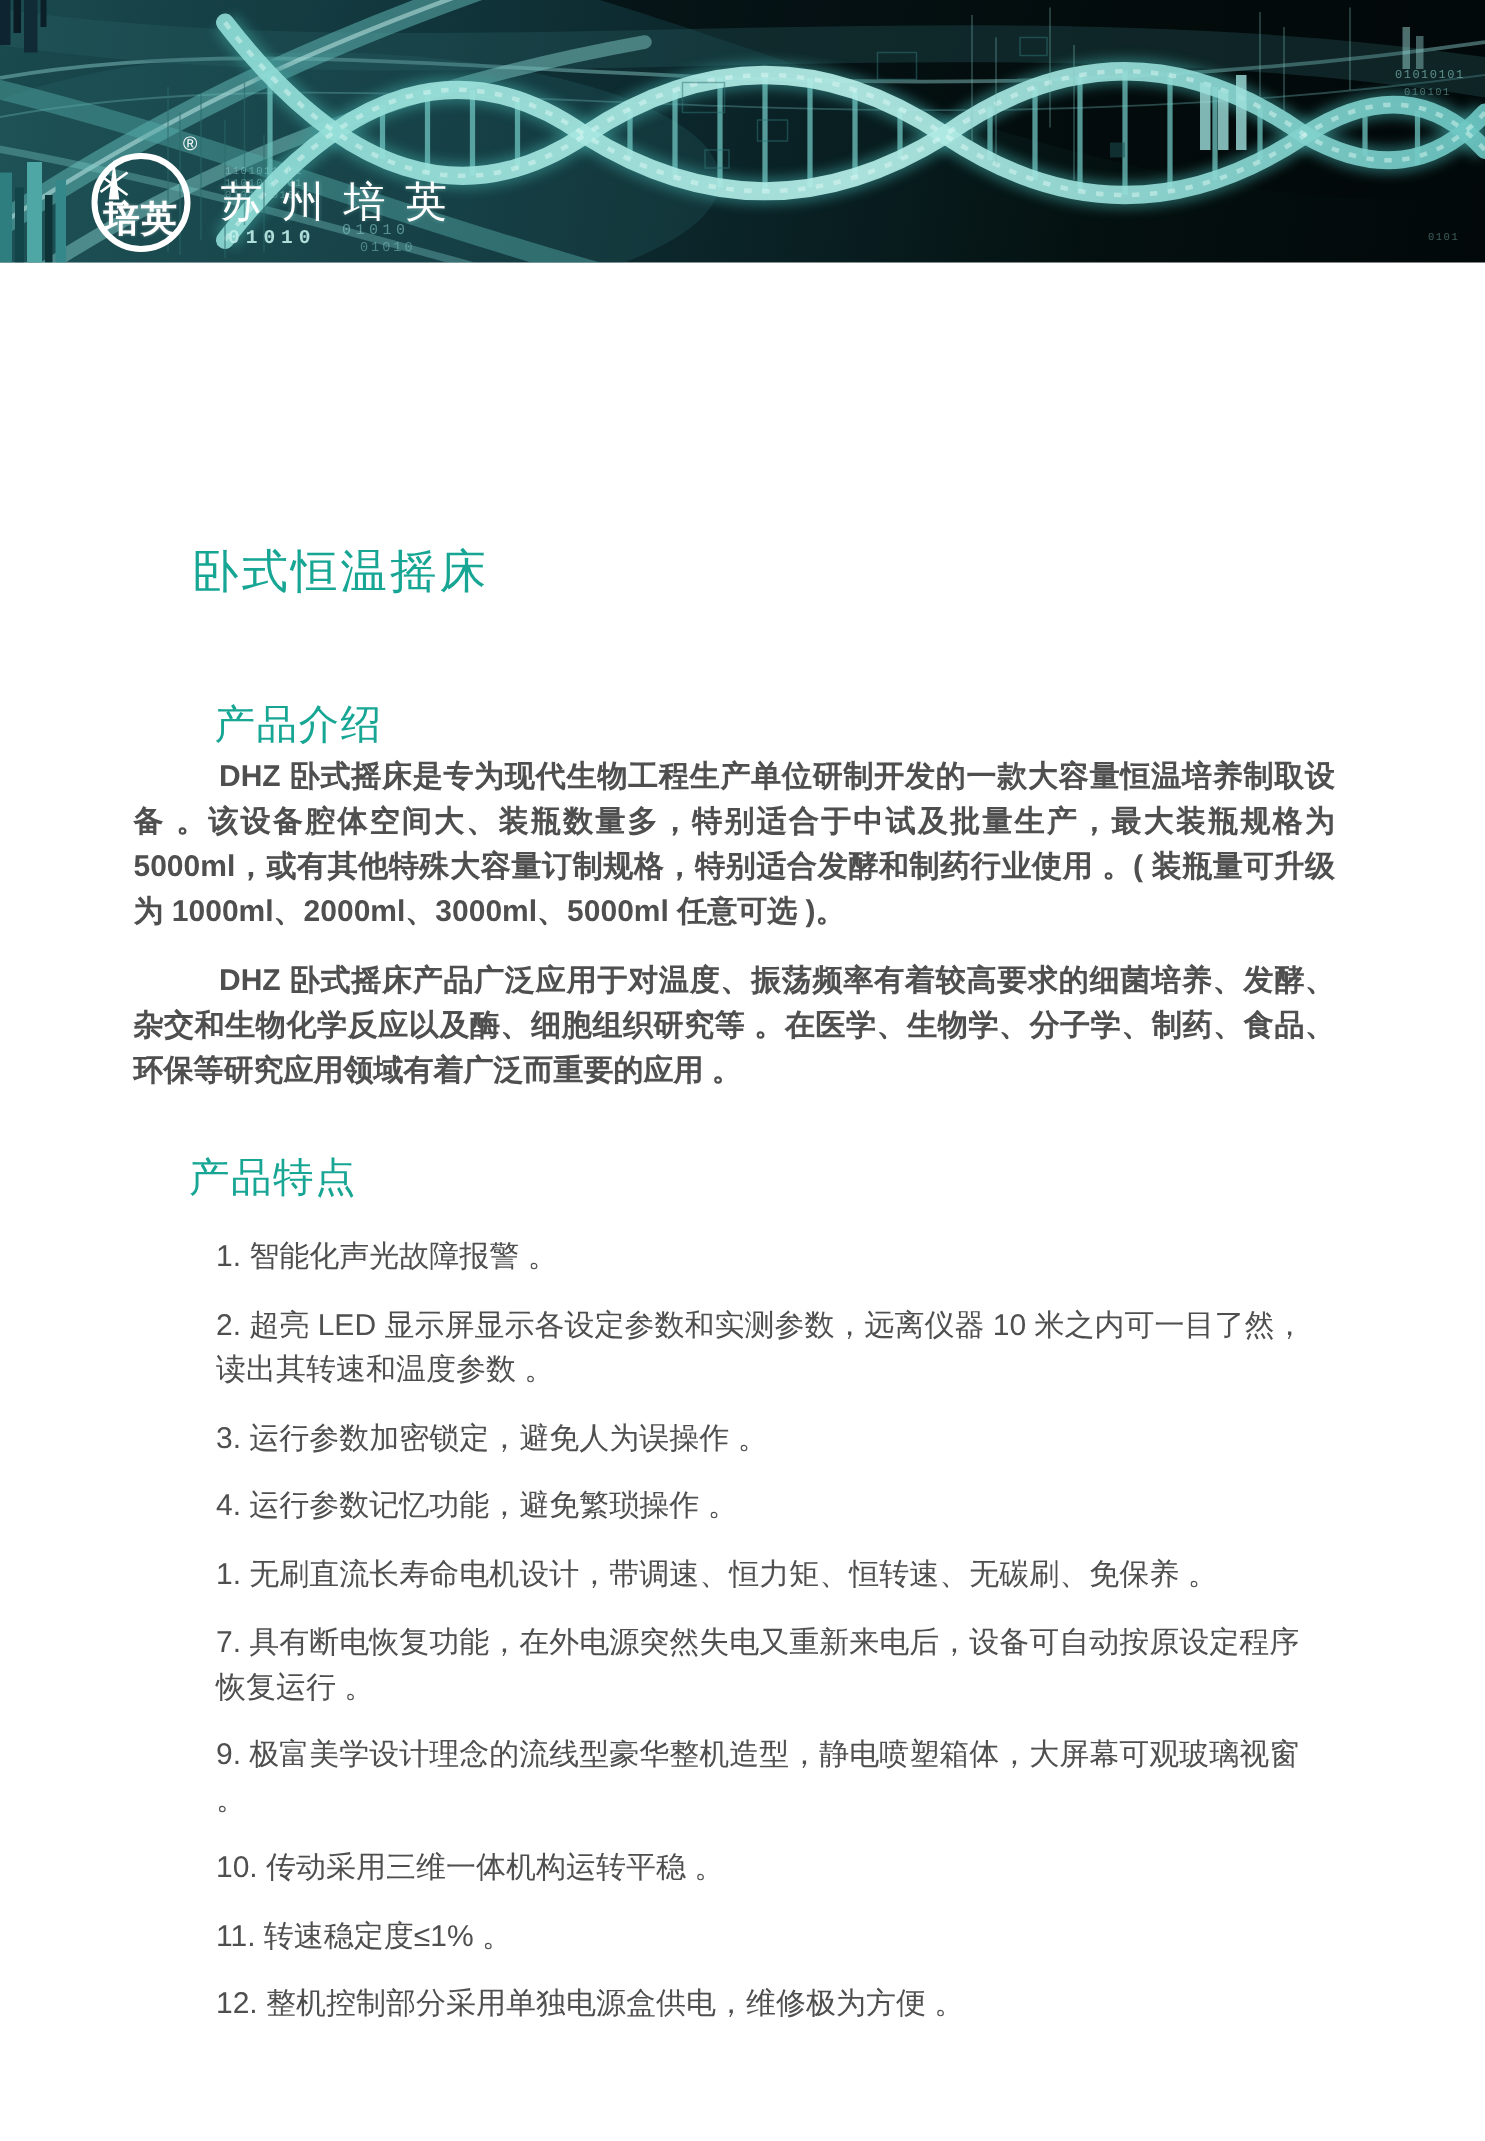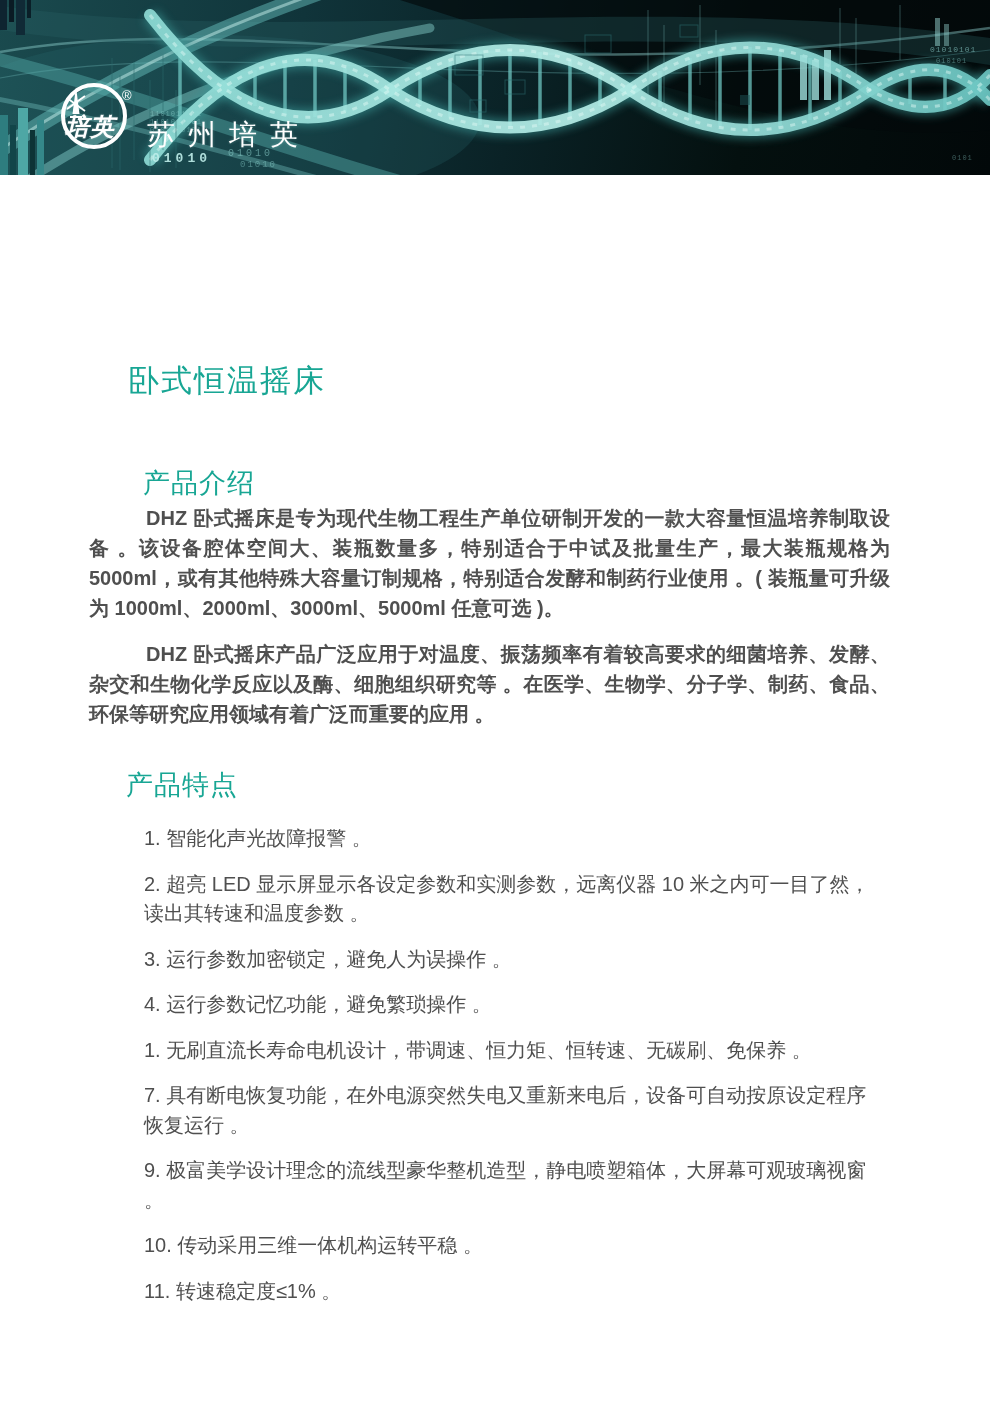--- a/index.html
+++ b/index.html
@@ -8,24 +8,23 @@
     font-family:"Liberation Sans","DejaVu Sans",sans-serif;
     overflow:hidden;
   }
   
   .banner{
     position:absolute;left:0;top:0;width:990px;height:175px;overflow:hidden;
     background:linear-gradient(100deg,#1a4a4e 0%,#10343a 30%,#0a2226 52%,#04100f 75%,#020809 100%);
   }
   .banner svg{position:absolute;left:0;top:0;}
   .logo-circle{
-    position:absolute;left:61px;top:83px;width:66px;height:66px;
+    position:absolute;left:61px;top:102px;width:66px;height:66px;
     border:4px solid #ffffff;border-radius:50%;box-sizing:border-box;
-    text-align:left;
-    font-style:italic;
+    text-align:center;
   }
   .logo-tower{position:absolute;left:19px;top:-13px;}
   .logo-text{
     position:absolute;left:0;right:0;top:24px;
     color:#ffffff;font-size:24px;font-weight:700;letter-spacing:1px;
     text-shadow:0 0 2px rgba(255,255,255,.4);
   }
   .reg-mark{
     position:absolute;left:122px;top:88px;color:#ffffff;font-size:13px;
   }
@@ -210,14 +209,15 @@
   <ul class="features-list">
     <li>1. 智能化声光故障报警 。</li>
     <li>2. 超亮 LED 显示屏显示各设定参数和实测参数，远离仪器 10 米之内可一目了然，读出其转速和温度参数 。</li>
     <li>3. 运行参数加密锁定，避免人为误操作 。</li>
     <li>4. 运行参数记忆功能，避免繁琐操作 。</li>
     <li>1. 无刷直流长寿命电机设计，带调速、恒力矩、恒转速、无碳刷、免保养 。</li>
     <li>7. 具有断电恢复功能，在外电源突然失电又重新来电后，设备可自动按原设定程序恢复运行 。</li>
     <li>9. 极富美学设计理念的流线型豪华整机造型，静电喷塑箱体，大屏幕可观玻璃视窗 。</li>
     <li>10. 传动采用三维一体机构运转平稳 。</li>
     <li>11. 转速稳定度≤1% 。</li>
+    <li>12. 整机控制部分采用单独电源盒供电，维修极为方便 。</li>
   </ul>
 </main>
 
 </body></html>

